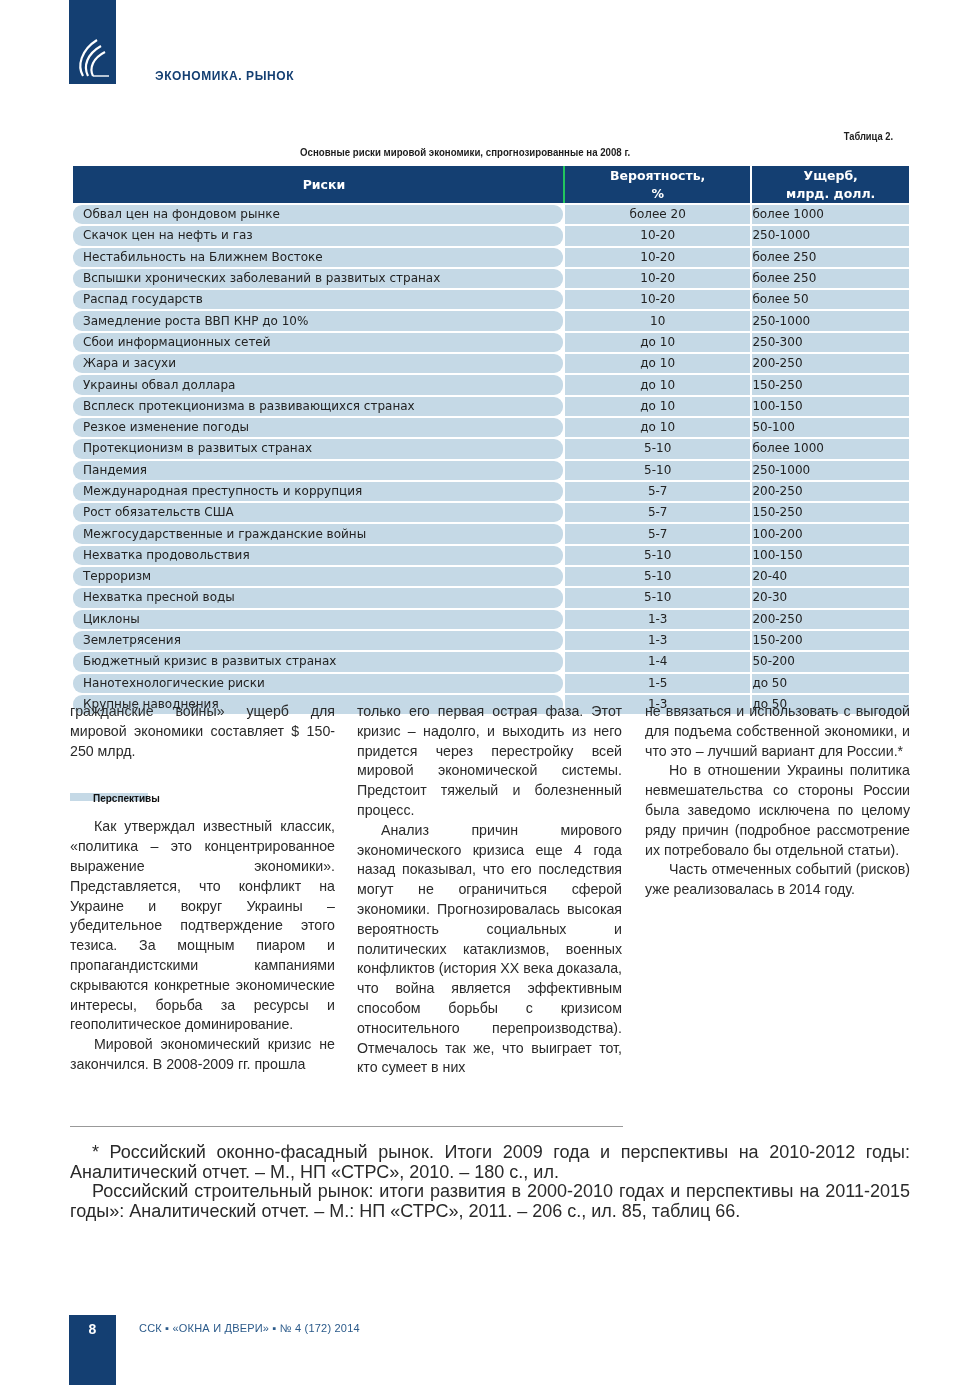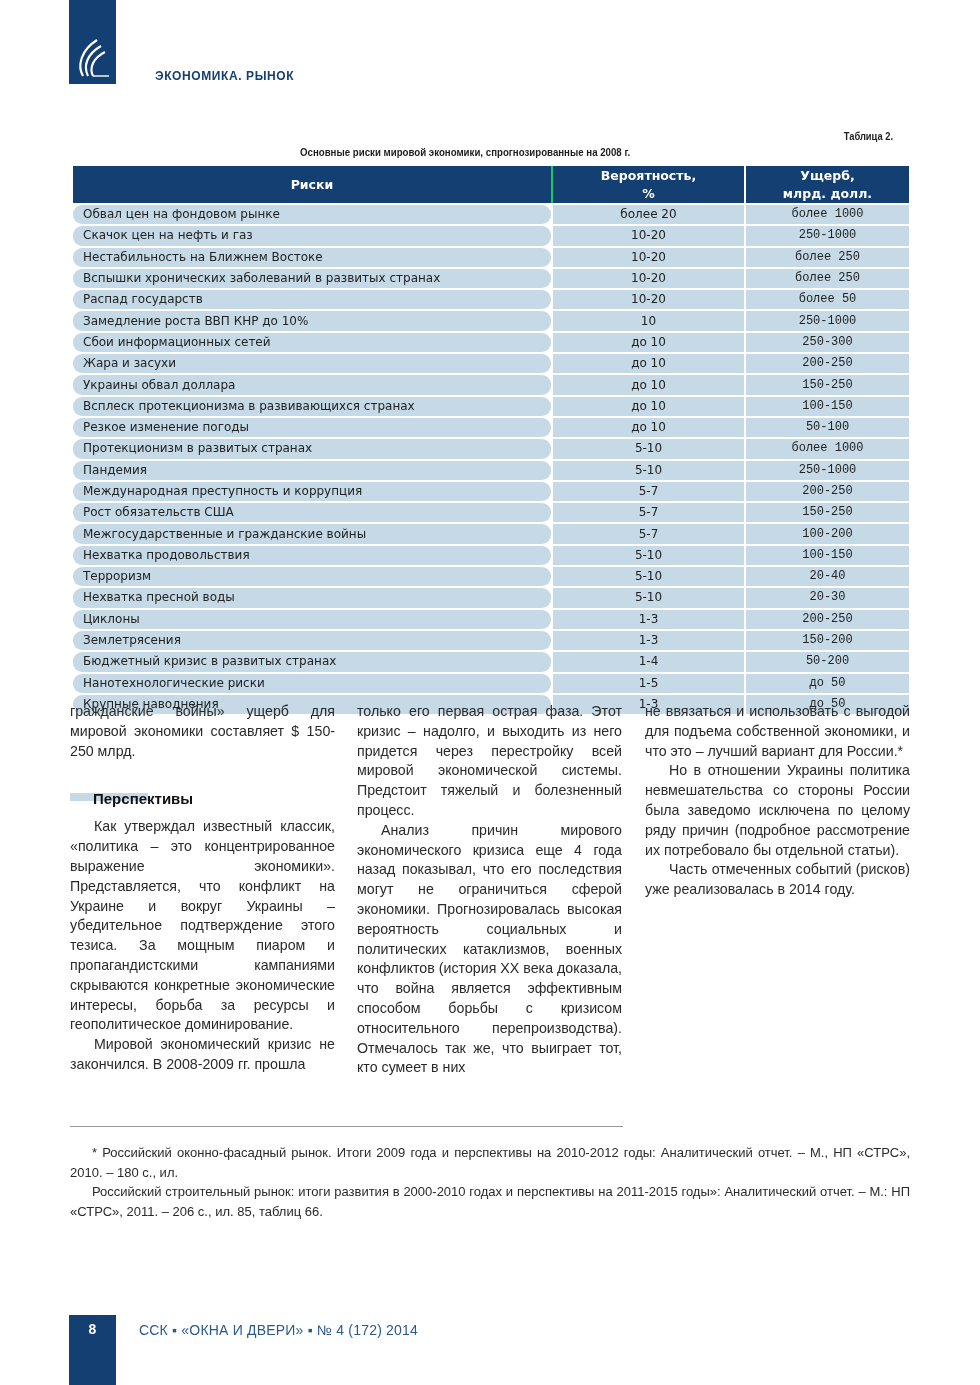--- a/index.html
+++ b/index.html
@@ -13,51 +13,51 @@
 
   .table-num { position: absolute; right: 87px; top: 130px; font-size: 11px; font-weight: bold;
                font-family: "Liberation Sans", sans-serif; transform: scaleX(0.85); transform-origin: right; }
   .table-title { position: absolute; left: 300px; top: 146px; font-size: 11px; font-weight: bold;
                  transform: scaleX(0.88); transform-origin: left; white-space: nowrap; }
 
   table.risks { position: absolute; left: 73px; top: 164px; width: 836px; border-collapse: separate;
                 border-spacing: 0 2px; font-family: "DejaVu Sans", sans-serif; }
   table.risks th { background: #143f72; color: #ffffff; font-size: 12.5px; font-weight: bold;
                    height: 37px; padding: 0; line-height: 18px; }
-  table.risks th.c1 { text-align: left; padding-left: 0; }
+  table.risks th.c1 { text-align: left; padding-left: 12px; }
   table.risks th.c1 span { display: block; width: 478px; text-align: center; }
   table.risks td { background: #c5d9e6; font-size: 12px; height: 19.3px; padding: 0; line-height: 19px;
                    color: #222; }
   table.risks td.c1 { padding-left: 10px; width: 468px; border-radius: 9px; }
   table.risks td.c2 { text-align: center; width: 191px; border-left: 2px solid #fff; }
-  table.risks td.c3 { text-align: center; width: 163px; border-left: 2px solid #fff; font-family: Liberation Mono, monospace; }
+  table.risks td.c3 { text-align: left; width: 163px; border-left: 2px solid #fff; }
   table.risks th.c2 { width: 191px; border-left: 2px solid #22c55e; }
   table.risks th.c3 { width: 163px; border-left: 2px solid #fff; }
 
   .col { position: absolute; top: 702px; width: 265px; font-size: 14.2px; line-height: 19.8px;
          text-align: justify; color: #2a2a2a; }
   .col p { margin: 0; }
   .col p.indent { text-indent: 24px; }
   .col1 { left: 70px; }
   .col2 { left: 357px; }
   .col3 { left: 645px; }
 
   .subhead { position: relative; margin-top: 28px; margin-bottom: 6px; height: 22px; }
   .subhead .bar { position: absolute; left: 0; top: 4px; width: 78px; height: 8px; background: #c5d9e6; }
-  .subhead .txt { position: absolute; left: 23px; top: 0; font-weight: bold; font-size: 15px; color: #111; }
+  .subhead .txt { position: absolute; left: 23px; top: 0; font-weight: bold; font-size: 10px; color: #111; }
 
   .fn-rule { position: absolute; left: 70px; top: 1126px; width: 553px; height: 1px; background: #999; }
-  .footnotes { position: absolute; left: 70px; top: 1143px; width: 840px; font-size: 13px; line-height: 19.6px;
+  .footnotes { position: absolute; left: 70px; top: 1143px; width: 840px; font-size: 18px; line-height: 19.6px;
                color: #2a2a2a; text-align: justify; }
   .footnotes p { margin: 0; text-indent: 22px; }
 
   .page-block { position: absolute; left: 69px; top: 1315px; width: 47px; height: 70px; background: #143f72; }
   .page-num { position: absolute; left: 0; top: 6px; width: 47px; text-align: center; color: #fff;
               font-weight: bold; font-size: 14px; }
-  .journal { position: absolute; left: 139px; top: 1322px; font-size: 14px; color: #2b5a8a; letter-spacing: 0.2px; text-align: center; }
+  .journal { position: absolute; left: 139px; top: 1322px; font-size: 11px; color: #2b5a8a; letter-spacing: 0.2px; text-align: center; }
 </style>
 </head>
 <body>
 
 <div class="logo-block">
   <svg width="36" height="42" viewBox="0 0 36 42">
     <path d="M8 40 C 2 30, 6 14, 22 4" stroke="#fff" stroke-width="2.2" fill="none"></path>
     <path d="M13 40 C 8 30, 12 18, 26 10" stroke="#fff" stroke-width="2.2" fill="none"></path>
     <path d="M18 40 C 14 32, 18 22, 30 16" stroke="#fff" stroke-width="2.2" fill="none"></path>
     <path d="M18 40 L 34 40" stroke="#fff" stroke-width="1.4" fill="none"></path>

